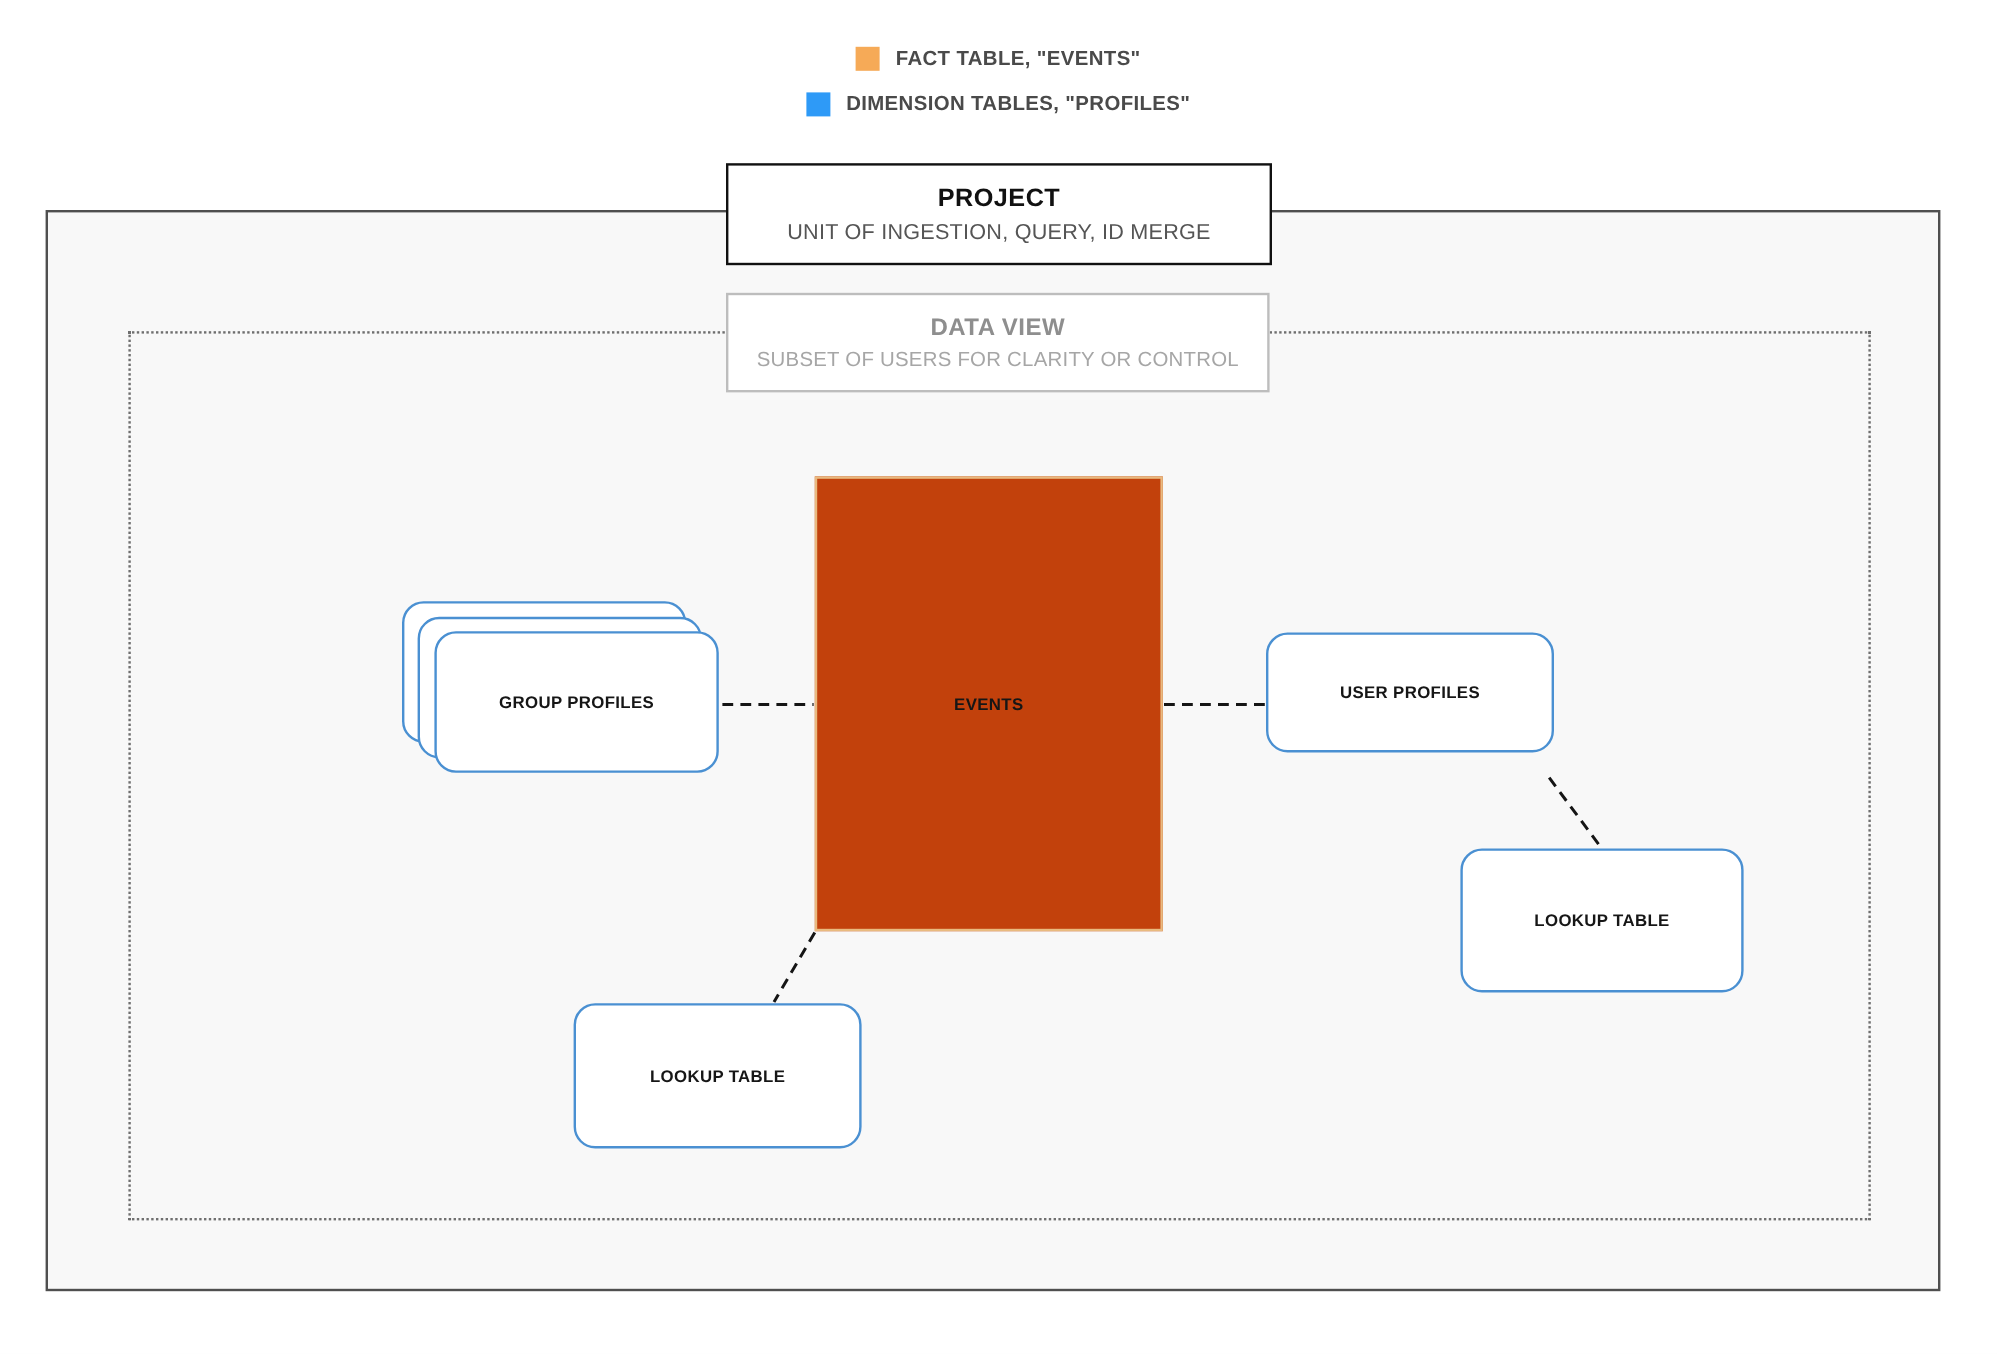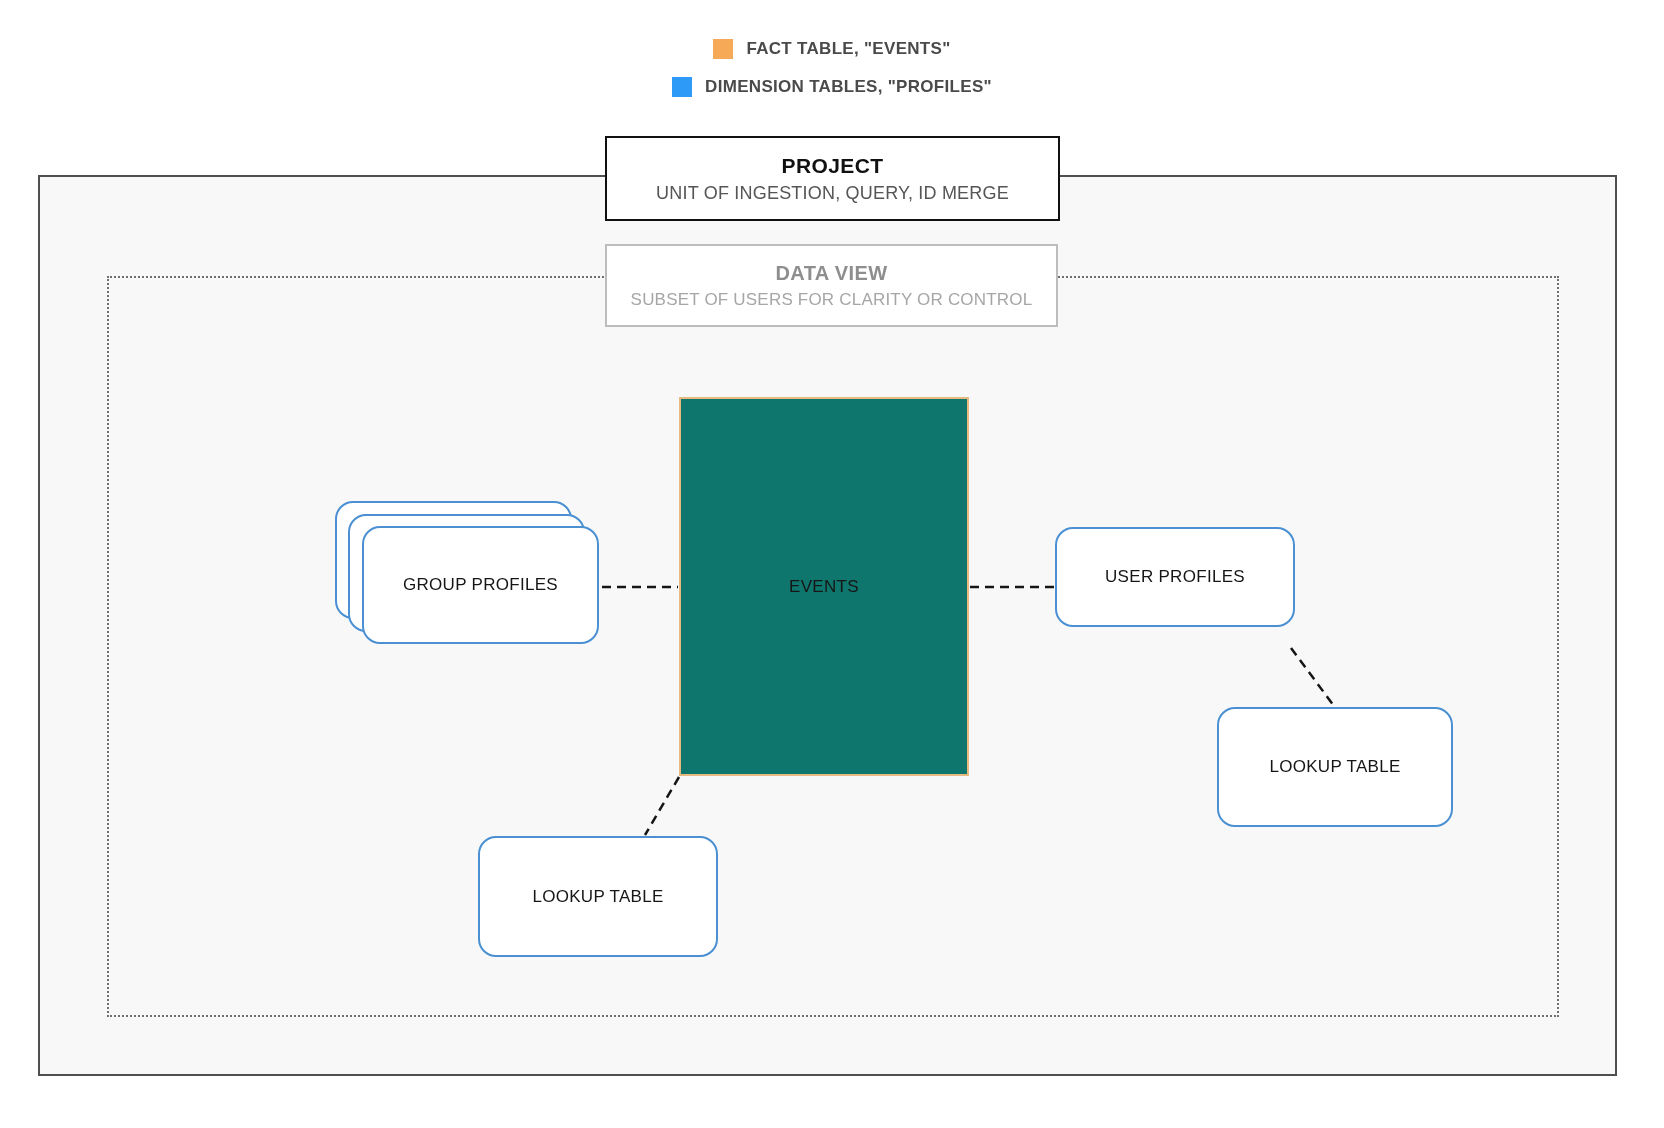--- a/index.html
+++ b/index.html
@@ -107,33 +107,33 @@
     color: #8e8e8e;
   }
   .dataview-subtitle {
     font-size: 17px;
     color: #a6a6a6;
     letter-spacing: 0.2px;
   }
 
   
   .node-label {
-    font-size: 17px;
-    font-weight: 400;
+    font-size: 14px;
+    font-weight: 700;
     letter-spacing: 0.3px;
     color: #161616;
     white-space: nowrap;
   }
   .events-box {
     position: absolute;
     left: 679px;
     top: 397px;
     width: 290px;
     height: 379px;
-    background: #0f766e;
+    background: #c2410c;
     border: 2px solid #e9ba80;
     display: flex;
     align-items: center;
     justify-content: center;
     z-index: 4;
     box-sizing: border-box;
   }
   .card {
     position: absolute;
     width: 237px;

